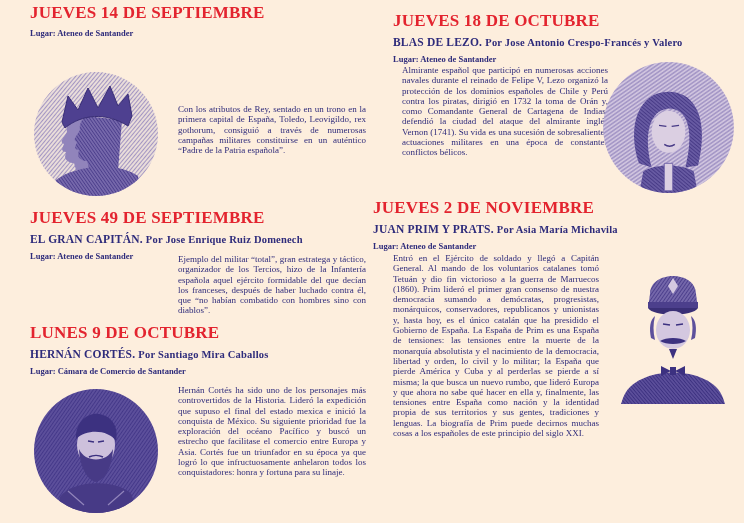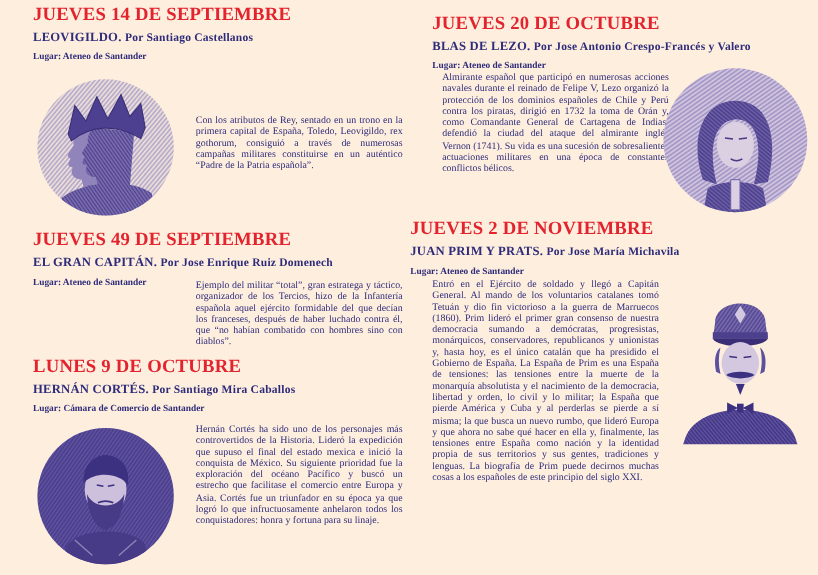--- a/index.html
+++ b/index.html
@@ -48,21 +48,20 @@
   .ev5b { left:393px; top:253px; width:206px; }
   .ev5p { left:603px; top:258px; width:138px; height:146px; }
 </style>
 </head>
 <body>
 
 <div class="page">
 
   <header class="hdr ev1h">
     <h2 class="date">JUEVES 14 DE SEPTIEMBRE</h2>
-    <h3 class="title"><span>LEOVIGILDO.</span> <span class="speaker">Por Santiago Castellanos</span></h3>
     <p class="venue"><span>Lugar:</span> <span>Ateneo de Santander</span></p>
   </header>
   <div class="portrait ev1p">
     <svg viewBox="0 0 128 128" aria-hidden="true">
       <defs>
         <clipPath id="circ1">
             <circle cx="64" cy="64" r="62"></circle>
           </clipPath>
         <pattern id="h1l" width="3" height="3" patternUnits="userSpaceOnUse" patternTransform="rotate(40)">
           <rect width="3" height="3" fill="#e9ddda"></rect>
@@ -115,21 +114,21 @@
         <path d="M56,54 l6,1 M66,55 l6,-1" stroke="#3c3180" stroke-width="1.4" fill="none"></path>
         <path d="M57,70 C61,68 67,68 71,70" stroke="#3c3180" stroke-width="1.6" fill="none"></path>
         <path d="M28,110 C40,92 88,92 100,108 L104,128 L24,128 Z" fill="#473a86"></path>
         <path d="M36,104 L52,118 M76,118 L92,104" stroke="#9184bb" stroke-width="1.2" fill="none"></path>
       </g>
     </svg>
   </div>
   <p class="body-text ev3b">Hernán Cortés ha sido uno de los personajes más controvertidos de la Historia. Lideró la expedición que supuso el final del estado mexica e inició la conquista de México. Su siguiente prioridad fue la exploración del océano Pacífico y buscó un estrecho que facilitase el comercio entre Europa y Asia. Cortés fue un triunfador en su época ya que logró lo que infructuosamente anhelaron todos los conquistadores: honra y fortuna para su linaje.</p>
 
   <header class="hdr ev4h">
-    <h2 class="date">JUEVES 20 DE OCTUBRE</h2>
+    <h2 class="date">JUEVES 18 DE OCTUBRE</h2>
     <h3 class="title"><span>BLAS DE LEZO.</span> <span class="speaker">Por Jose Antonio Crespo-Francés y Valero</span></h3>
     <p class="venue"><span>Lugar:</span> <span>Ateneo de Santander</span></p>
   </header>
   <p class="body-text ev4b">Almirante español que participó en numerosas acciones navales durante el reinado de Felipe V, Lezo organizó la protección de los dominios españoles de Chile y Perú contra los piratas, dirigió en 1732 la toma de Orán y, como Comandante General de Cartagena de Indias, defendió la ciudad del ataque del almirante inglés Vernon (1741). Su vida es una sucesión de sobresalientes actuaciones militares en una época de constantes conflictos bélicos.</p>
   <div class="portrait ev4p">
     <svg viewBox="0 0 128 128" aria-hidden="true">
       <defs>
         <clipPath id="circ4">
             <circle cx="64" cy="64" r="62"></circle>
           </clipPath>
@@ -149,21 +148,21 @@
         <path d="M55,62 l7,1 M67,63 l7,-1" stroke="#473a86" stroke-width="1.3" fill="none"></path>
         <path d="M60,80 C63,82 67,82 70,80" stroke="#473a86" stroke-width="1.4" fill="none"></path>
         <path d="M40,106 C50,98 78,98 88,106 L92,128 L36,128 Z" fill="url(#h4d)"></path>
         <path d="M60,98 h8 v26 h-8 Z" fill="#dbcfe2" stroke="#6a5ca4" stroke-width="0.8"></path>
       </g>
     </svg>
   </div>
 
   <header class="hdr ev5h">
     <h2 class="date">JUEVES 2 DE NOVIEMBRE</h2>
-    <h3 class="title"><span>JUAN PRIM Y PRATS.</span> <span class="speaker">Por Jose María Michavila</span></h3>
+    <h3 class="title"><span>JUAN PRIM Y PRATS.</span> <span class="speaker">Por Asia María Michavila</span></h3>
     <p class="venue"><span>Lugar:</span> <span>Ateneo de Santander</span></p>
   </header>
   <p class="body-text ev5b">Entró en el Ejército de soldado y llegó a Capitán General. Al mando de los voluntarios catalanes tomó Tetuán y dio fin victorioso a la guerra de Marruecos (1860). Prim lideró el primer gran consenso de nuestra democracia sumando a demócratas, progresistas, monárquicos, conservadores, republicanos y unionistas y, hasta hoy, es el único catalán que ha presidido el Gobierno de España. La España de Prim es una España de tensiones: las tensiones entre la muerte de la monarquía absolutista y el nacimiento de la democracia, libertad y orden, lo civil y lo militar; la España que pierde América y Cuba y al perderlas se pierde a sí misma; la que busca un nuevo rumbo, que lideró Europa y que ahora no sabe qué hacer en ella y, finalmente, las tensiones entre España como nación y la identidad propia de sus territorios y sus gentes, tradiciones y lenguas. La biografía de Prim puede decirnos muchas cosas a los españoles de este principio del siglo XXI.</p>
   <div class="portrait ev5p">
     <svg viewBox="0 0 138 146" aria-hidden="true">
       <defs>
         <pattern id="h5m" width="2.8" height="2.8" patternUnits="userSpaceOnUse" patternTransform="rotate(35)">
           <rect width="2.8" height="2.8" fill="#7568ab"></rect>
             <line x1="1.4" y1="0" x2="1.4" y2="2.8" stroke="#4c3f8c" stroke-width="1"></line>
         </pattern>

